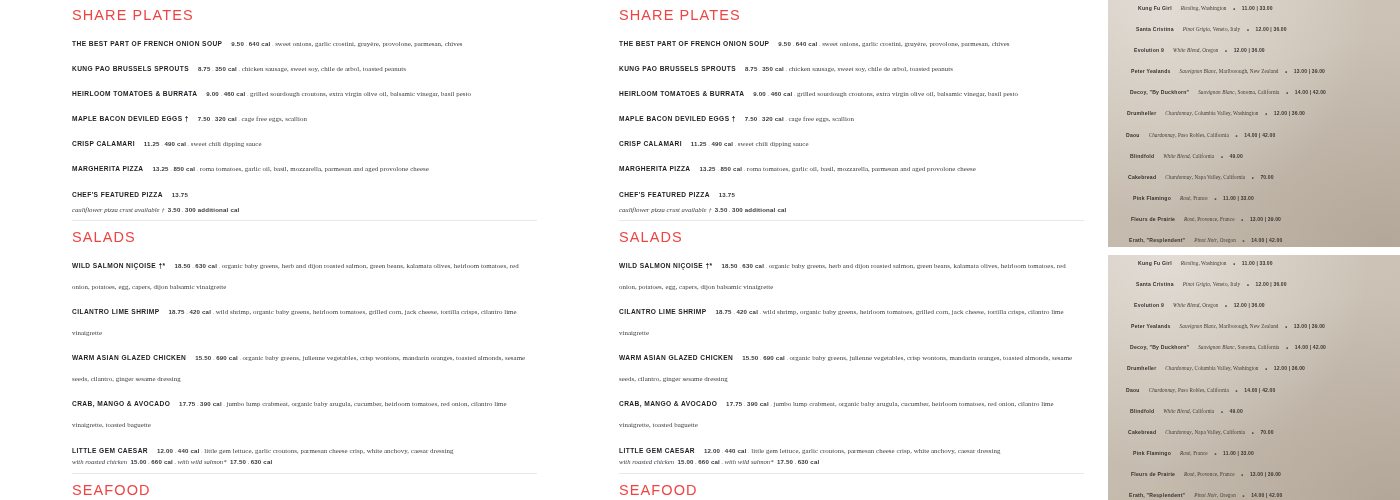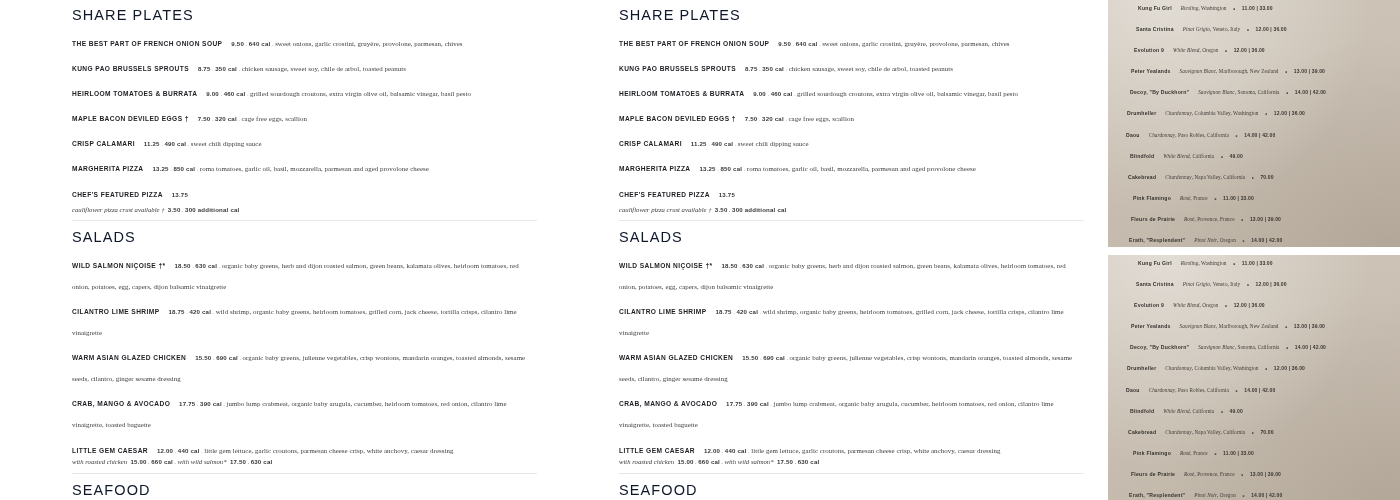--- a/index.html
+++ b/index.html
@@ -40,21 +40,21 @@
     top: 8px;
   }
 
   .section { margin-bottom: 0; }
 
   .section-title {
     font-family: "Liberation Sans", sans-serif;
     font-size: 14.5px;
     font-weight: 400;
     letter-spacing: 1.1px;
-    color: #0f172a;
+    color: #ef4444;
     margin: 0 0 6px 0;
     line-height: 1.1;
   }
 
   .divider {
     border: none;
     border-top: 1px solid #e8e8e8;
     margin: 7px 0 9px 0;
     height: 0;
   }

